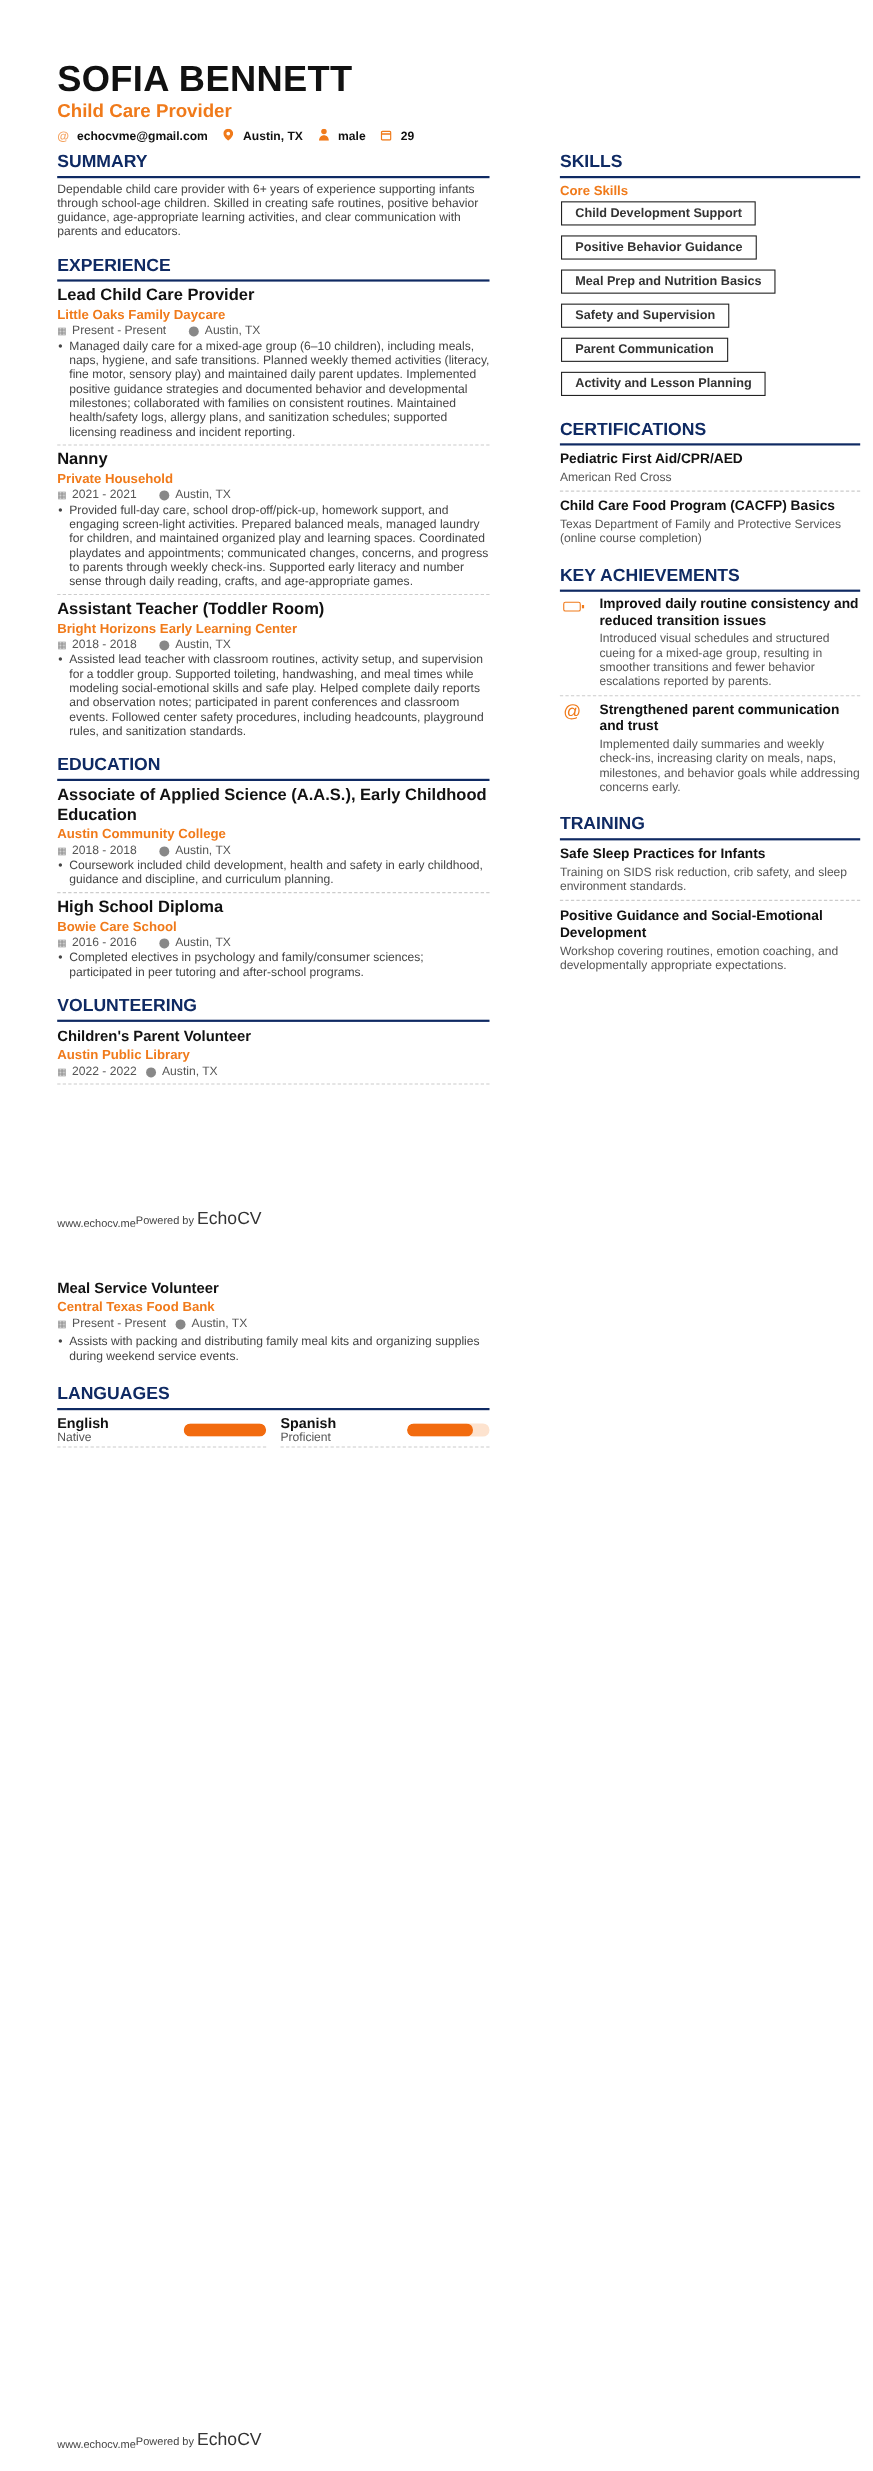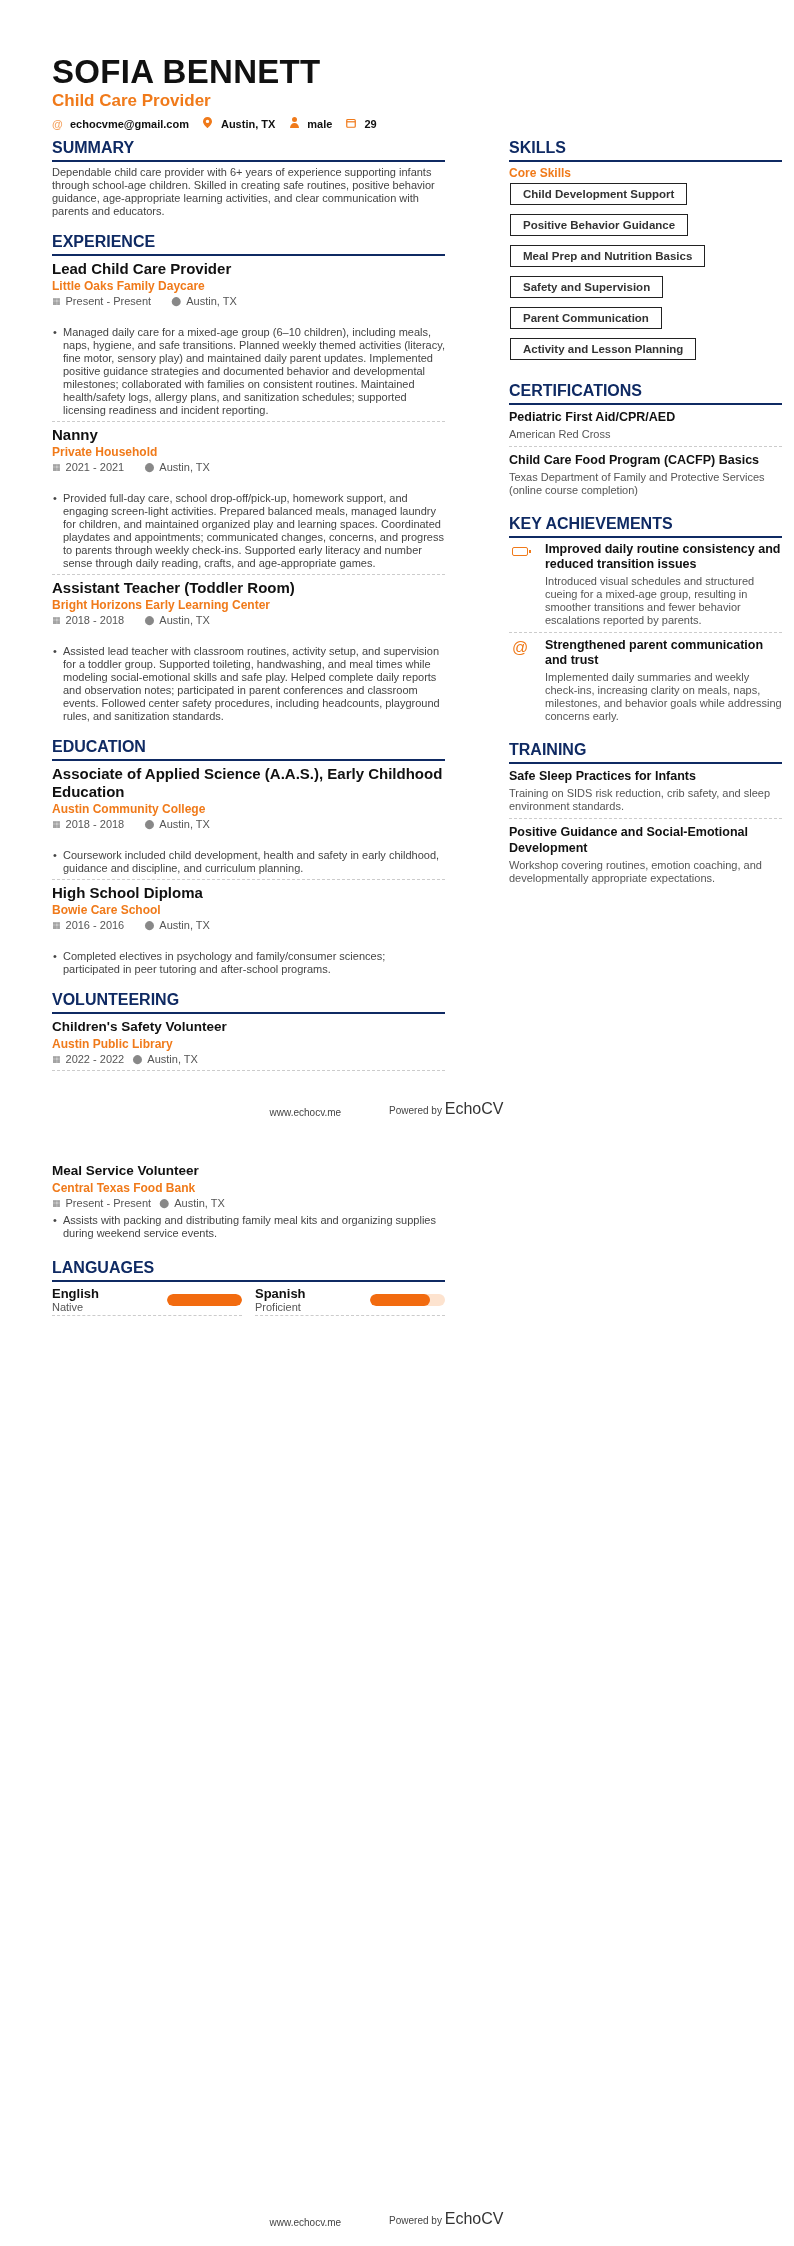--- a/index.html
+++ b/index.html
@@ -23,42 +23,42 @@
   .para { font-size: 11px; color: #444; line-height: 13px; }
 
   .entry { padding-bottom: 4px; border-bottom: 1px dashed #ccc; margin-bottom: 4px; }
   .entry.last { border-bottom: none; }
   .entry-title { font-size: 15px; font-weight: bold; color: #111; line-height: 18px; }
   .entry-org { font-size: 12px; font-weight: bold; color: #f07a1a; line-height: 16px; }
   .meta { display: flex; align-items: center; font-size: 11px; color: #555; line-height: 14px; }
   .meta .ic { color: #888; font-size: 9px; margin-right: 5px; }
   .meta .loc { margin-left: 20px; display: flex; align-items: center; }
   .meta.tight .loc { margin-left: 8px; }
-  .bullets { list-style: none; font-size: 11px; color: #444; line-height: 13px; margin-top: 18px; }
+  .bullets { list-style: none; font-size: 11px; color: #444; line-height: 13px; margin-top: 1px; }
   .bullets li { position: relative; padding-left: 11px; }
   .bullets li::before { content: "•"; position: absolute; left: 1px; top: 0; color: #444; }
 
   .sub-title { font-size: 12px; font-weight: bold; color: #f07a1a; margin-top: 2px; margin-bottom: 3px; }
   .skill-tag { display: inline-block; border: 1.5px solid #222; font-size: 11.5px; font-weight: bold; color: #333; padding: 3px 12px; margin: 0 0 9px 1px; line-height: 14px; }
   .skills-list { display: flex; flex-direction: column; align-items: flex-start; }
 
   .cert { padding-bottom: 5px; border-bottom: 1px dashed #ccc; margin-bottom: 5px; }
   .cert.last { border-bottom: none; }
   .cert-title { font-size: 12.5px; font-weight: bold; color: #111; line-height: 16px; }
   .cert-sub { font-size: 11px; color: #555; line-height: 13px; margin-top: 3px; }
 
   .ach { display: flex; padding-bottom: 5px; border-bottom: 1px dashed #ccc; margin-bottom: 5px; }
   .ach.last { border-bottom: none; }
   .ach-icon { width: 36px; flex-shrink: 0; color: #f07a1a; font-size: 14px; padding-top: 1px; padding-left: 3px; }
   .battery { display: inline-block; width: 16px; height: 9px; border: 1.5px solid #f07a1a; border-radius: 2px; position: relative; margin-top: 3px; }
   .battery::after { content: ""; position: absolute; right: -4px; top: 2px; width: 2px; height: 3px; background: #f07a1a; }
   .ach-title { font-size: 12.5px; font-weight: bold; color: #111; line-height: 15px; }
   .ach-desc { font-size: 11px; color: #555; line-height: 13px; margin-top: 3px; }
 
-  .footer { position: absolute; left: 40px; right: 52px; display: flex; justify-content: center; align-items: flex-end; font-size: 10px; color: #444; gap: 48px; }
+  .footer { position: absolute; left: 52px; right: 52px; display: flex; justify-content: flex-start; align-items: flex-end; font-size: 10px; color: #444; }
   .footer .brand { font-size: 16px; color: #333; }
 
   .langs { display: flex; justify-content: space-between; }
   .lang { width: 190px; display: flex; justify-content: space-between; align-items: center; border-bottom: 1px dashed #ccc; padding-bottom: 2px; }
   .lang-name { font-size: 13px; font-weight: bold; color: #111; line-height: 15px; }
   .lang-level { font-size: 11px; color: #555; line-height: 12px; }
   .bar { width: 75px; height: 12px; border-radius: 6px; background: #fde3cf; position: relative; overflow: hidden; }
   .bar-fill { position: absolute; left: 0; top: 0; bottom: 0; background: #f26b0f; border-radius: 6px; }
 </style>
 </head>
@@ -194,21 +194,21 @@
         </div>
         <ul class="bullets">
             <li>Completed electives in psychology and family/consumer sciences; participated in peer tutoring and after-school programs.</li>
           </ul>
       </div>
     </section>
 
     <section>
       <div class="sec-title">VOLUNTEERING</div>
       <div class="entry">
-        <div class="entry-title" style="font-size:13.5px;">Children's Safety Volunteer</div>
+        <div class="entry-title" style="font-size:13.5px;">Children's Parent Volunteer</div>
         <div class="entry-org">Austin Public Library</div>
         <div class="meta tight">
           <span class="ic">▦</span>
           <span>2022 - 2022</span>
           <span class="loc">
               <span class="ic">⬤</span>
               <span>Austin, TX</span>
             </span>
         </div>
       </div>

